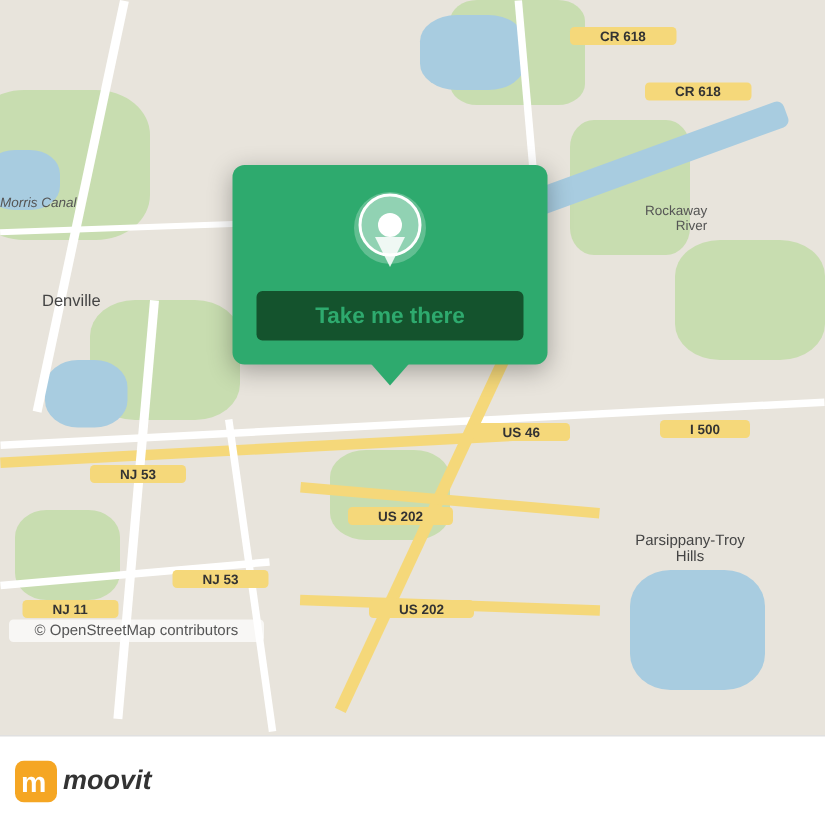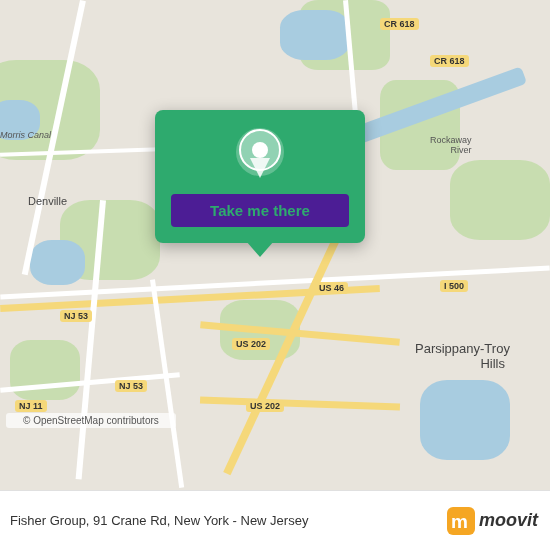--- a/index.html
+++ b/index.html
@@ -79,21 +79,21 @@
       border-top: 16px solid #2eaa6e;
     }
 
     .map-pin-icon {
       width: 48px;
       height: 56px;
       margin-bottom: 10px;
     }
 
     #take-me-there-btn {
-      background: #4c1d95;
+      background: #14532d;
       color: #2eaa6e;
       border: none;
       border-radius: 4px;
       padding: 8px 20px;
       font-size: 15px;
       font-weight: bold;
       cursor: pointer;
       width: 100%;
       text-align: center;
     }
@@ -157,21 +157,21 @@
     }
 
     
     .road-label {
       position: absolute;
       background: #f5d87a;
       border-radius: 3px;
       font-size: 9px;
       font-weight: bold;
       color: #333;
-      padding: 1px 4px;
+      padding: 1px 20px;
       white-space: nowrap;
     }
 
     .place-label {
       position: absolute;
       font-size: 11px;
       color: #444;
       font-weight: 500;
       white-space: nowrap;
     }
@@ -222,42 +222,39 @@
   <div class="road-label" style="left:232px;top:338px;">US 202</div>
   <div class="road-label" style="left:246px;top:400px;">US 202</div>
   <div class="road-label" style="left:60px;top:310px;">NJ 53</div>
   <div class="road-label" style="left:115px;top:380px;">NJ 53</div>
   <div class="road-label" style="left:15px;top:400px;">NJ 11</div>
   <div class="road-label" style="left:440px;top:280px;">I 500</div>
   <div class="road-label" style="left:380px;top:18px;">CR 618</div>
   <div class="road-label" style="left:430px;top:55px;">CR 618</div>
 
   <div class="place-label" style="left:28px;top:195px;">Denville</div>
-  <div class="place-label" style="left:415px;top:341px;font-size:13px;text-align:right;width:90px;">Parsippany-Troy<br>Hills</div>
+  <div class="place-label" style="left:415px;top:355px;font-size:10px;text-align:center;width:90px;">Parsippany-Troy<br>Hills</div>
   <div class="place-label" style="left:0px;top:130px;font-size:9px;color:#555;font-style:italic;">Morris Canal</div>
   <div class="place-label" style="left:430px;top:135px;font-size:9px;color:#555;text-align:right;">Rockaway<br>River</div>
 
   <div id="popup-card">
 
     <svg class="map-pin-icon" viewBox="0 0 48 56" fill="none" xmlns="http://www.w3.org/2000/svg">
       <ellipse cx="24" cy="24" rx="24" ry="24" fill="white" fill-opacity="0.25"></ellipse>
       <circle cx="24" cy="22" r="20" fill="white" fill-opacity="0.3" stroke="white" stroke-width="2"></circle>
       <circle cx="24" cy="22" r="8" fill="white"></circle>
       <polygon points="24,50 14,30 34,30" fill="white" fill-opacity="0.85"></polygon>
     </svg>
     <button id="take-me-there-btn">Take me there</button>
   </div>
 
   <div id="copyright-text">© OpenStreetMap contributors</div>
 </div>
 
 <div id="bottom-bar">
-  <div id="bottom-info">
-    <span id="bottom-title">Fisher Group, 91 Crane Rd, New York - New Jersey</span>
-  </div>
   <div id="moovit-logo">
 
     <svg class="moovit-icon" viewBox="0 0 28 28" xmlns="http://www.w3.org/2000/svg">
       <rect width="28" height="28" rx="6" fill="#f5a623"></rect>
       <text x="4" y="21" font-size="19" font-weight="bold" fill="white" font-family="Arial">m</text>
     </svg>
     <span class="moovit-text">moovit</span>
   </div>
 </div>
 

